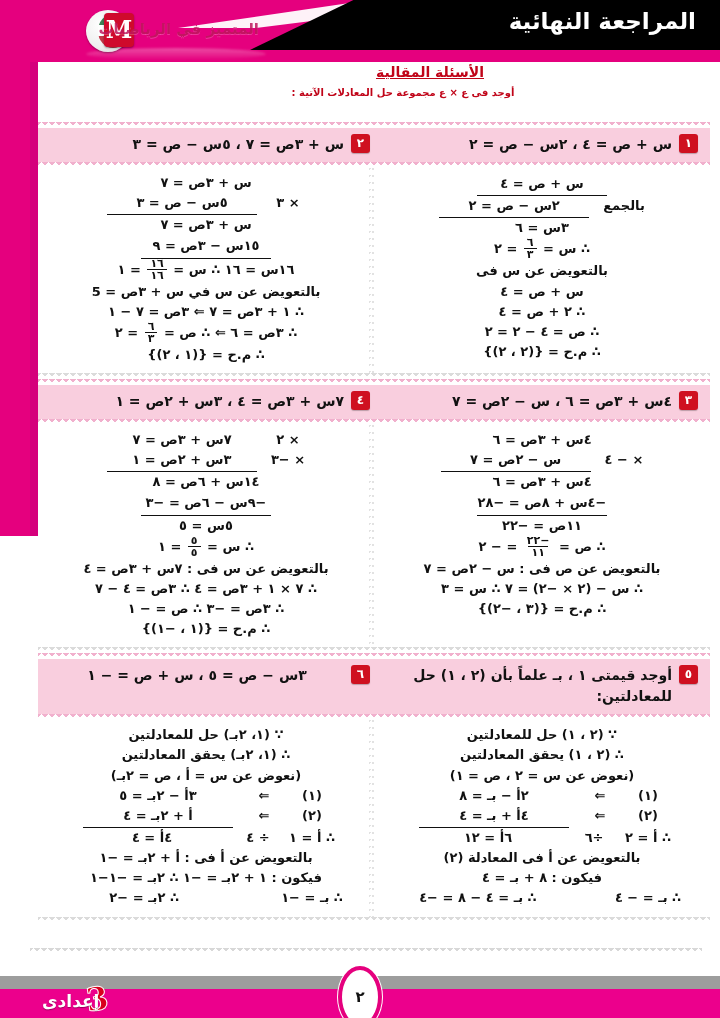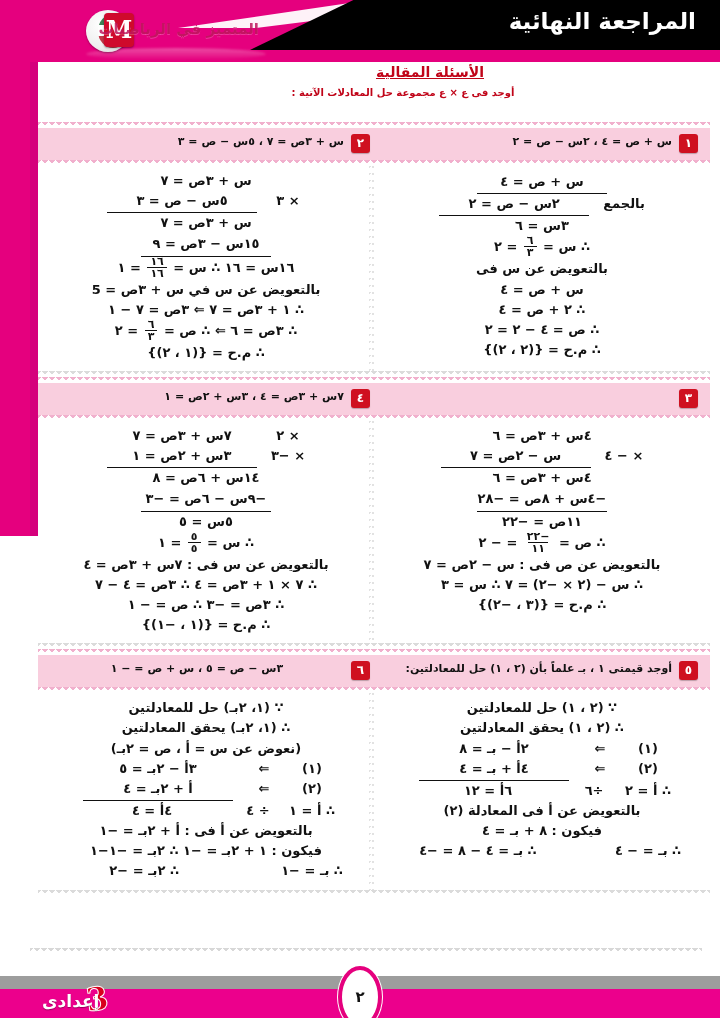--- a/index.html
+++ b/index.html
@@ -254,21 +254,21 @@
     color: #ffffff;
     font-size: 12px;
     font-weight: bold;
     line-height: 19px;
     text-align: center;
     box-shadow: 0 1px 1px rgba(0,0,0,.25);
   }
   .qtext {
     flex: 1 1 auto;
     color: #111111;
-    font-size: 11px;
+    font-size: 14px;
     font-weight: bold;
     line-height: 1.5;
     direction: rtl;
     text-align: right;
   }
   .qtext .l2 { display: block; text-align: center; }
 
   .bodyrow {
     display: flex;
     width: 100%;
@@ -505,20 +505,21 @@
           <div class="vdiv"></div>
         </div>
         <div class="zig"></div>
       </div>
       <div class="row">
         <div class="zig zig-pink"></div>
         <div class="qhead">
           <div class="qhead-cells">
             <div class="qhead-cell">
               <div class="badge">٣</div>
+              <div class="qtext"><span>٤س + ٣ص = ٦  ،  س − ٢ص = ٧</span></div>
             </div>
             <div class="qhead-cell">
               <div class="badge">٤</div>
               <div class="qtext"><span>٧س + ٣ص = ٤  ،  ٣س + ٢ص = ١</span></div>
             </div>
           </div>
         </div>
         <div class="zig zig-pink"></div>
         <div class="bodyrow">
           <div class="bodycell">
@@ -575,20 +576,21 @@
               <div class="badge">٦</div>
               <div class="qtext"><span class="l2">٣س − ص = ٥     ،     س + ص = − ١</span></div>
             </div>
           </div>
         </div>
         <div class="zig zig-pink"></div>
         <div class="bodyrow">
           <div class="bodycell">
             <div class="ln c">∵  (٢ ، ١) حل للمعادلتين</div>
             <div class="ln c">∴  (٢ ، ١) يحقق المعادلتين</div>
+            <div class="ln c">(نعوض عن س = ٢ ، ص = ١)</div>
             <div class="ln-row">
               <span class="slot-side">(١)</span>
               <span class="slot-side">⇐</span>
               <span class="slot-mid">٢أ − بـ = ٨</span>
             </div>
             <div class="ln-row">
               <span class="slot-side">(٢)</span>
               <span class="slot-side">⇐</span>
               <span class="slot-mid rule-under">٤أ + بـ = ٤</span>
             </div>

